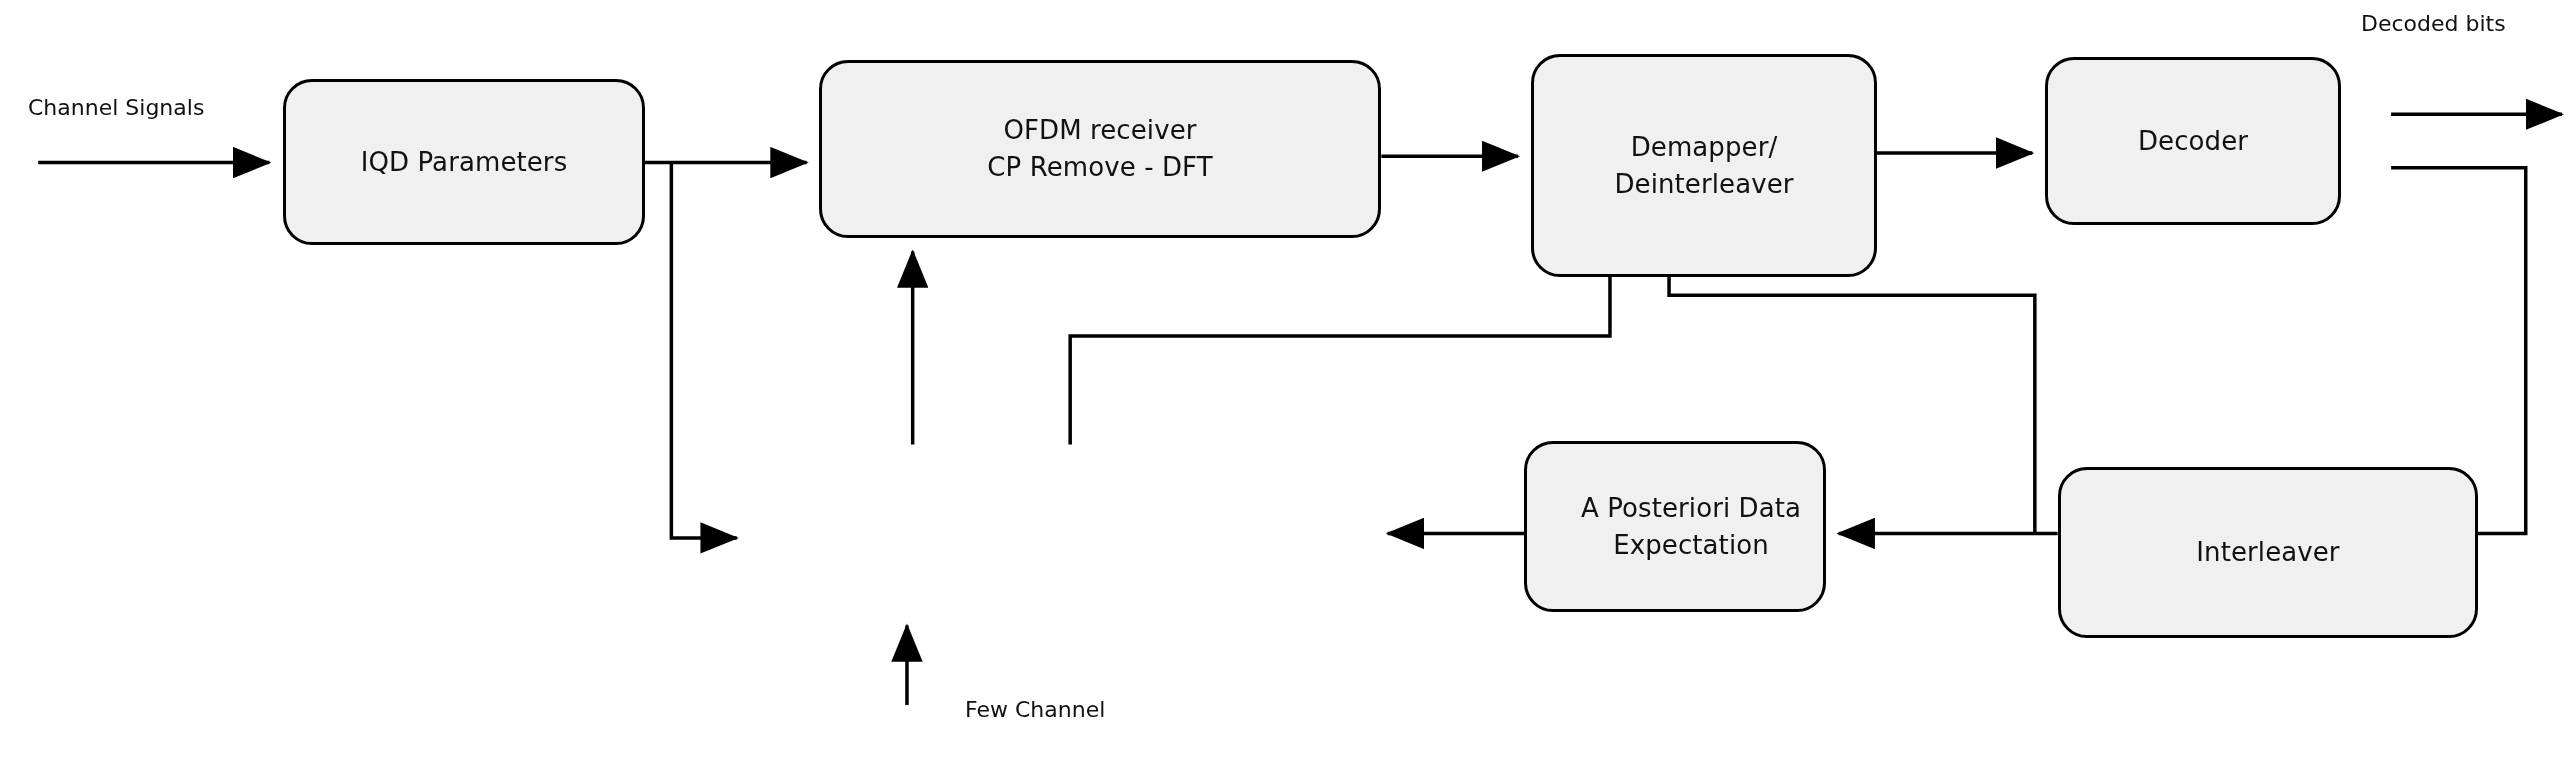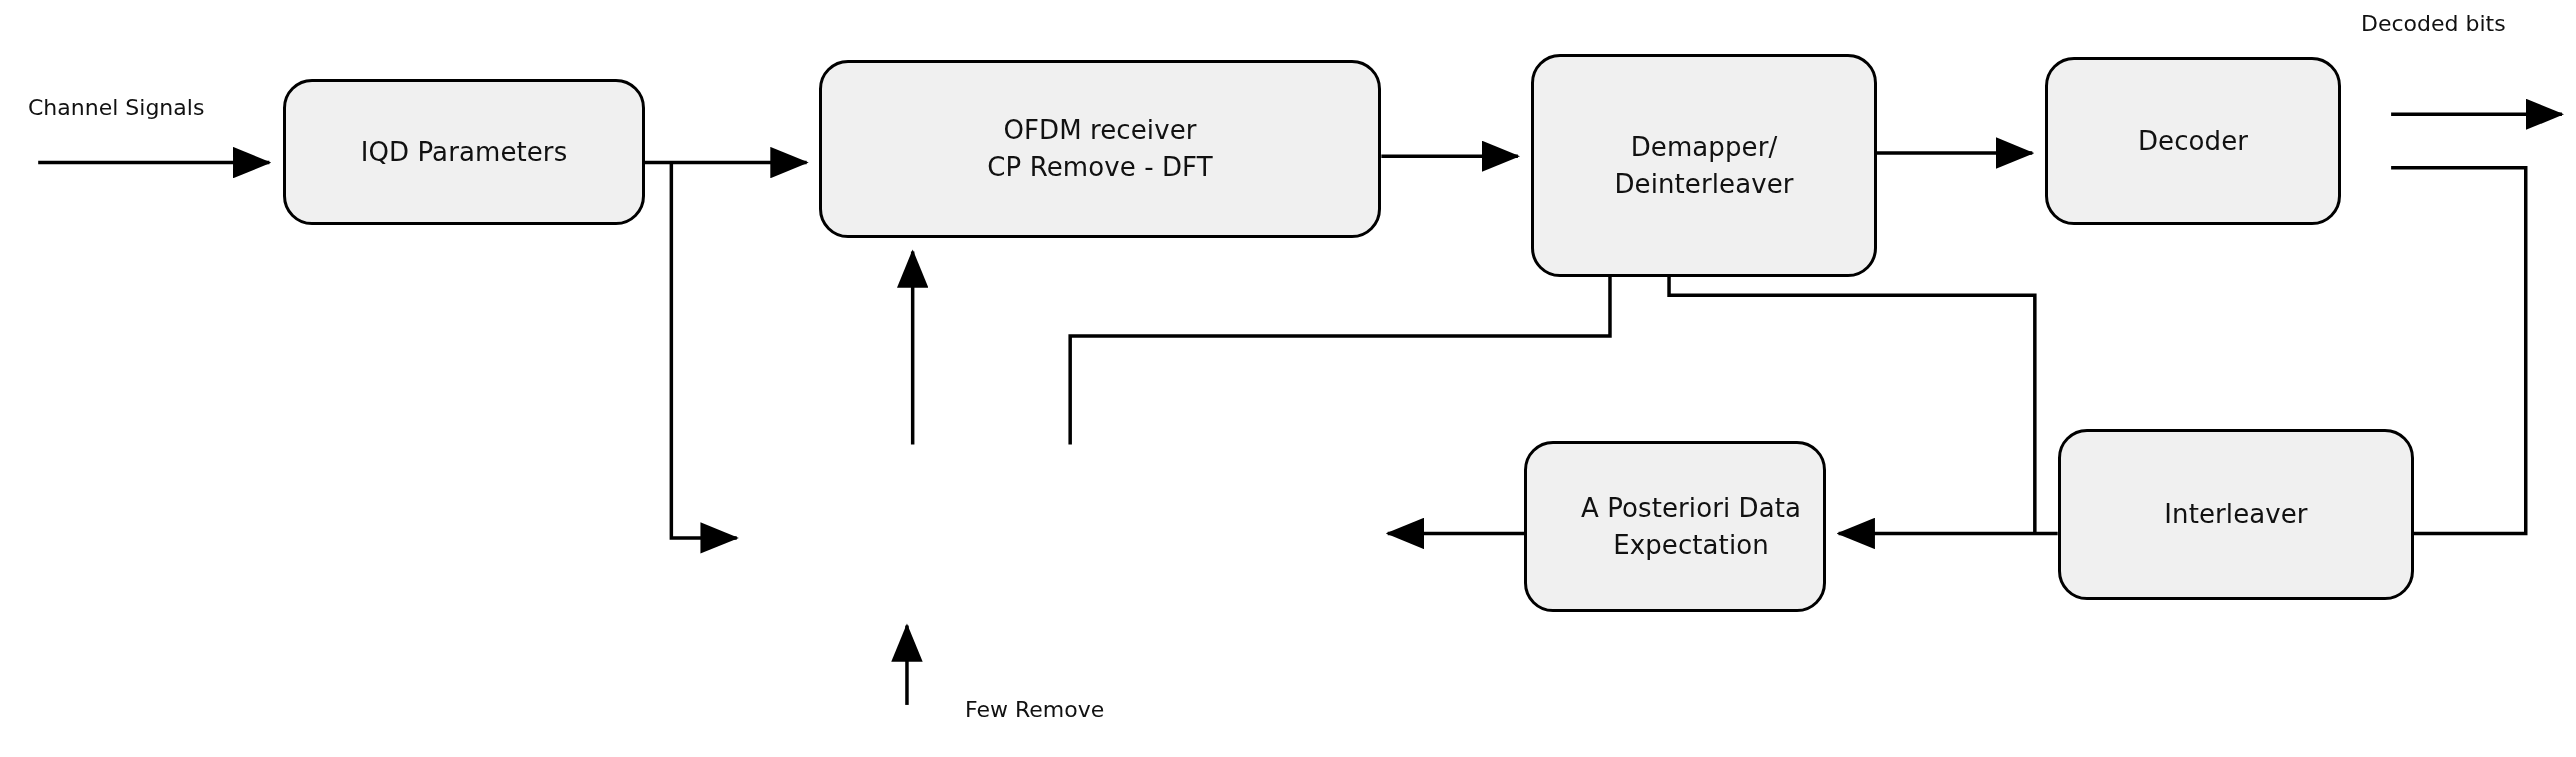--- a/index.html
+++ b/index.html
@@ -46,21 +46,21 @@
       <path d="M 1437,700 L 1437,396" marker-end="url(#ah)"></path>
 
       <path d="M 2535,360 L 2535,529 L 1685,529 L 1685,700"></path>
 
       <path d="M 2628,360 L 2628,465 L 3204,465 L 3204,700 L 3204,840"></path>
 
       <path d="M 1428,1110 L 1428,985" marker-end="url(#ah)"></path>
     </g>
   </svg>
 
-  <div class="blk" style="left:283px;top:79px;width:362px;height:146px;">
+  <div class="blk" style="left:283px;top:79px;width:362px;height:166px;">
     <span class="lbl">IQD Parameters</span>
   </div>
 
   <div class="blk" style="left:819px;top:60px;width:562px;height:178px;">
     <span class="lbl">OFDM receiver
 CP Remove - DFT</span>
   </div>
 
   <div class="blk" style="left:1531px;top:54px;width:346px;height:223px;">
     <span class="lbl">Demapper/
@@ -70,24 +70,24 @@
   <div class="blk" style="left:2045px;top:57px;width:296px;height:168px;">
     <span class="lbl">Decoder</span>
   </div>
 
 
   <div class="blk" style="left:1524px;top:441px;width:302px;height:171px;padding-left:32px;">
     <span class="lbl">A Posteriori Data
 Expectation</span>
   </div>
 
-  <div class="blk" style="left:2058px;top:429px;width:356px;height:171px;">
+  <div class="blk" style="left:2058px;top:467px;width:420px;height:171px;">
     <span class="lbl">Interleaver</span>
   </div>
 
   <div class="freelabel" style="left:28px;top:95px;">Channel Signals</div>
 
   <div class="freelabel" style="left:2361px;top:11.4px;">Decoded bits</div>
 
-  <div class="freelabel" style="left:965px;top:697px;">Few Remove</div>
+  <div class="freelabel" style="left:965px;top:697px;">Few Channel</div>
 
 </div>
 
 
 </body></html>

